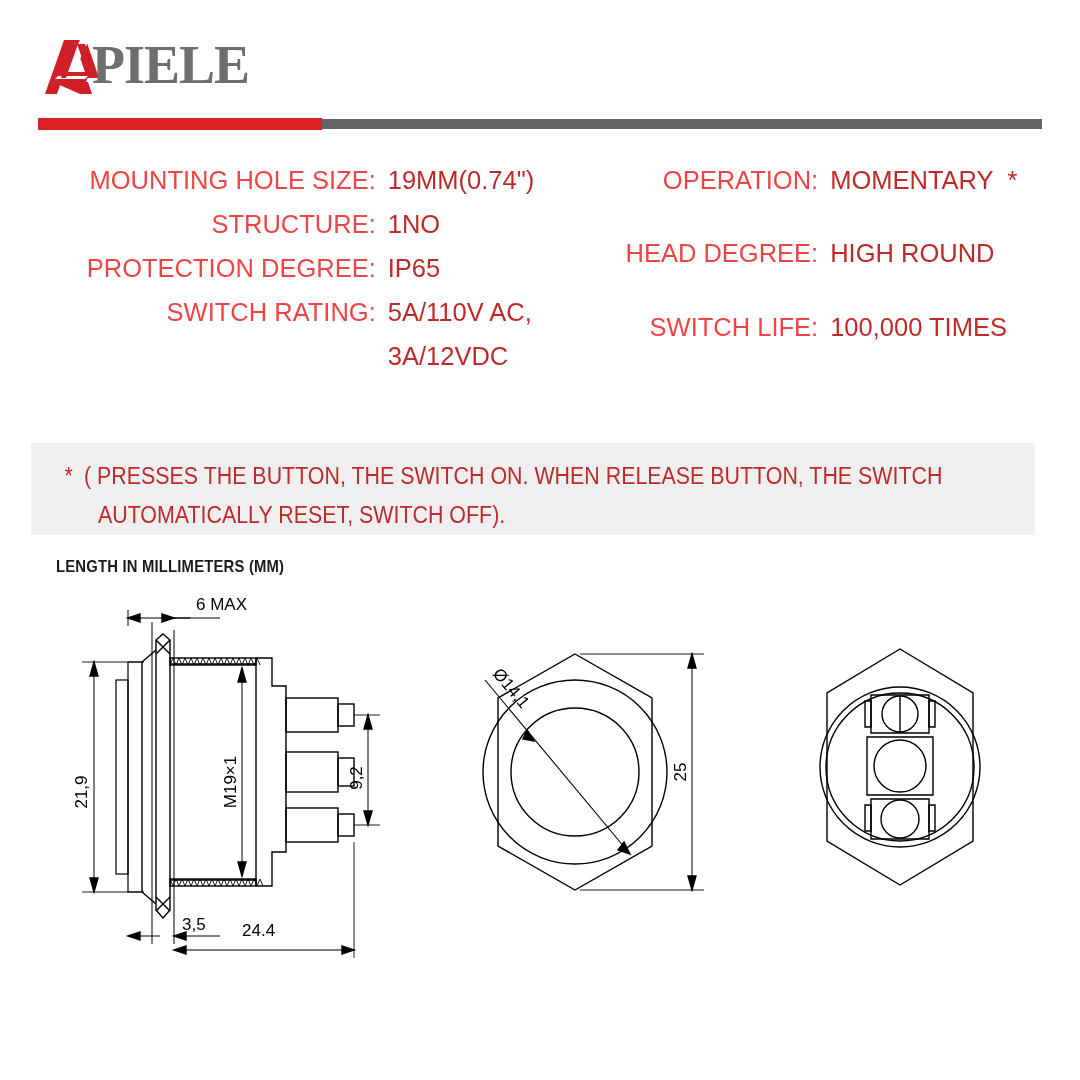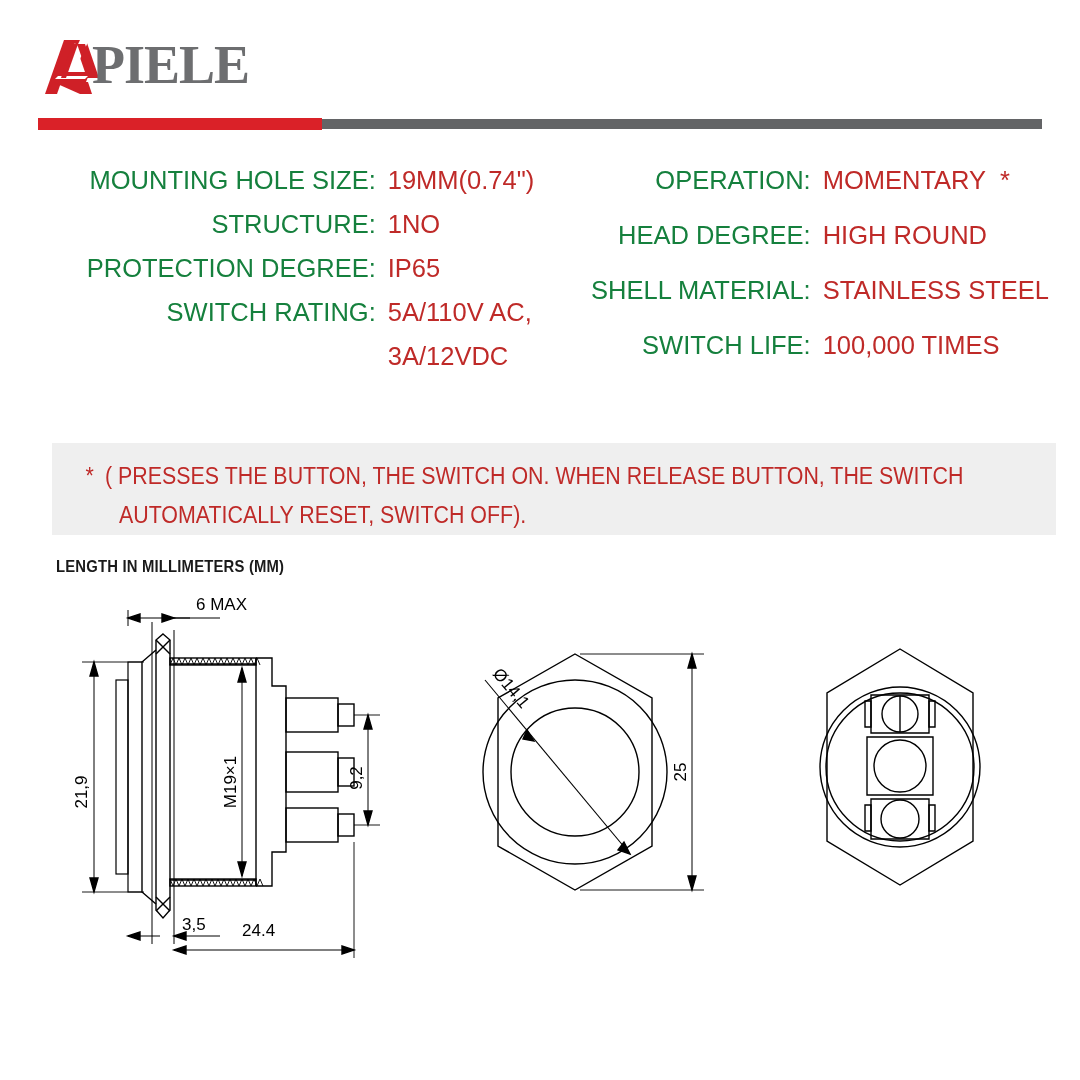--- a/index.html
+++ b/index.html
@@ -81,40 +81,40 @@
   .spec-row { display: table-row; }
   .spec-label, .spec-value {
     display: table-cell;
     font-size: 25.5px;
     line-height: 44px;
     white-space: nowrap;
     vertical-align: top;
   }
   .spec-label {
     text-align: right;
-    color: #15803d;
+    color: #ef4444;
     padding-right: 12px;
     font-weight: 400;
   }
   .spec-value {
     text-align: left;
     color: #bf2a28;
     font-weight: 400;
   }
   .spec-value .star {
     padding-left: 14px;
   }
   .spec-value .cont {
     display: block;
   }
 
   
   .footnote {
     position: absolute;
-    left: 52px;
+    left: 31px;
     top: 443px;
     width: 1004px;
     height: 92px;
     background: #efefef;
     box-sizing: border-box;
     padding: 14px 0 0 0;
   }
   .footnote-line {
     color: #bf2a28;
     font-size: 23px;
@@ -208,24 +208,20 @@
       <div class="spec-label">OPERATION:</div>
       <div class="spec-value">
         <span>MOMENTARY</span><span class="star">*</span>
       </div>
     </div>
     <div class="spec-row">
       <div class="spec-label">HEAD DEGREE:</div>
       <div class="spec-value">HIGH ROUND</div>
     </div>
     <div class="spec-row">
-      <div class="spec-label">SHELL MATERIAL:</div>
-      <div class="spec-value">STAINLESS STEEL</div>
-    </div>
-    <div class="spec-row">
       <div class="spec-label">SWITCH LIFE:</div>
       <div class="spec-value">100,000 TIMES</div>
     </div>
   </div>
 
 </div>
 
 <div class="footnote">
   <div class="footnote-line l1">
     <span class="footnote-star">*</span><span>( PRESSES THE BUTTON, THE SWITCH ON. WHEN RELEASE BUTTON, THE SWITCH</span>

